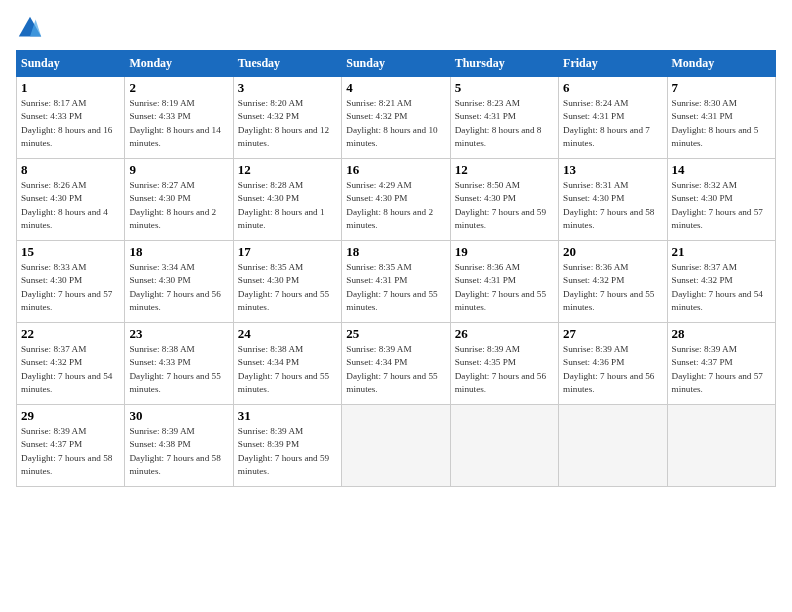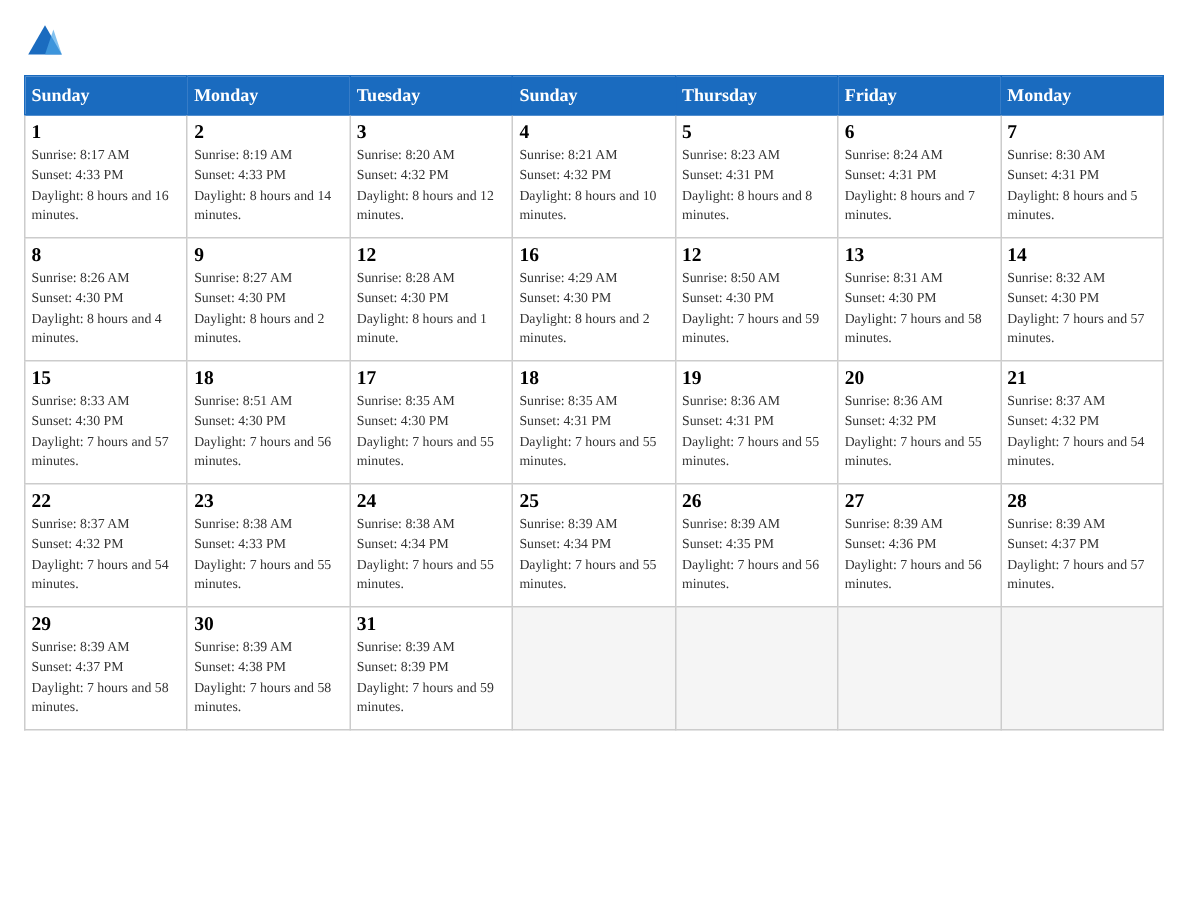--- a/index.html
+++ b/index.html
@@ -246,21 +246,21 @@
           <span class="day-num">15</span>
           <div class="day-info">
             <span>Sunrise: 8:33 AM</span><br>
             <span>Sunset: 4:30 PM</span><br>
             <span>Daylight: 7 hours and 57 minutes.</span>
           </div>
         </td>
           <td>
           <span class="day-num">18</span>
           <div class="day-info">
-            <span>Sunrise: 8:51 AM</span><br>
+            <span>Sunrise: 3:34 AM</span><br>
             <span>Sunset: 4:30 PM</span><br>
             <span>Daylight: 7 hours and 56 minutes.</span>
           </div>
         </td>
           <td>
           <span class="day-num">17</span>
           <div class="day-info">
             <span>Sunrise: 8:35 AM</span><br>
             <span>Sunset: 4:30 PM</span><br>
             <span>Daylight: 7 hours and 55 minutes.</span>

